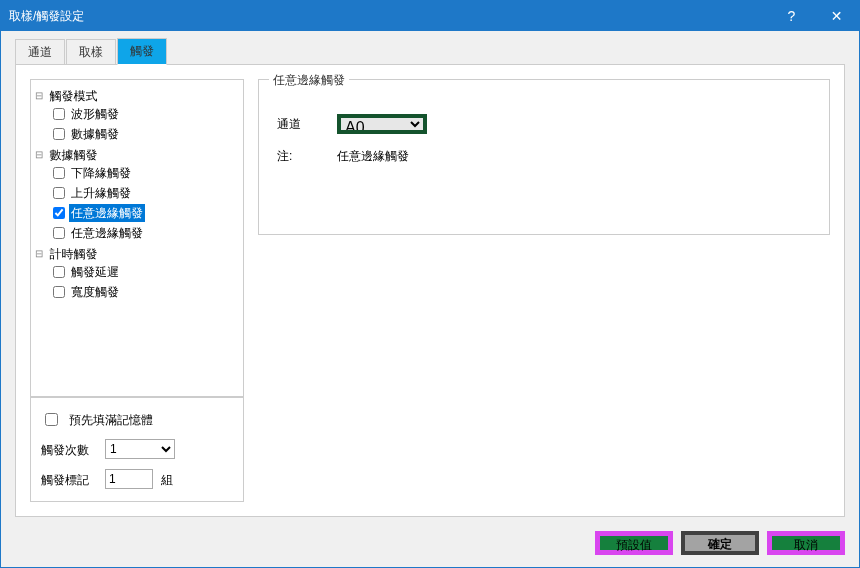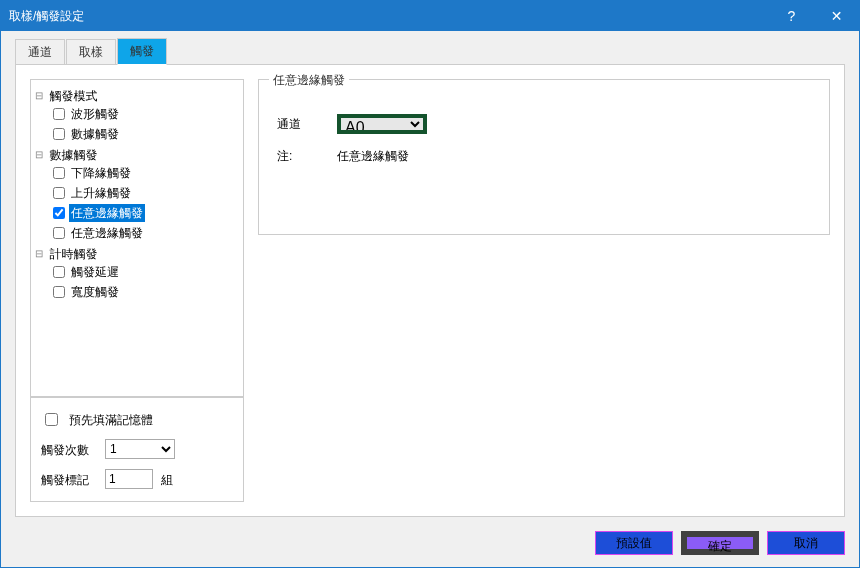--- a/index.html
+++ b/index.html
@@ -34,22 +34,22 @@
   .right-col { flex: 1; display: flex; flex-direction: column; gap: 14px; }
   .groupbox { border: 1px solid #ccc; position: relative; padding: 20px 18px 18px 18px; font-size: 12px; }
   .groupbox .legend { position: absolute; top: -8px; left: 10px; background: #fff; padding: 0 4px; font-size: 12px; color: #333; }
   .gb-top { height: 156px; }
   .gb-top .frow { display: flex; align-items: center; margin-top: 14px; }
   .gb-top .flab { width: 60px; }
   .gb-top select { font-size: 16px; height: 20px; width: 90px; border: 4px solid #14532d; background: #e7e7e7; }
   .gb-bot { flex: 1; position: relative; }
   .diagram { position: absolute; inset: 0; display: flex; align-items: center; justify-content: center; }
   .buttons { display: flex; justify-content: flex-end; gap: 8px; padding: 8px 14px 12px 14px; background: #f0f0f0; }
-  .buttons button { width: 78px; height: 24px; font-size: 12px; border: 1px solid #d946ef; background: #1d4ed8; }
-  .buttons button.default { border: 6px solid #404040; background: #8b5cf6; }
+  .buttons button { width: 78px; height: 24px; font-size: 12px; border: 5px solid #d946ef; background: #15803d; }
+  .buttons button.default { border: 4px solid #404040; background: #a3a3a3; font-weight: bold; }
 </style>
 </head>
 <body>
 
 <div class="window">
 
   <div class="titlebar">
     <div class="title">取樣/觸發設定</div>
     <div class="btn">?</div>
     <div class="btn close">✕</div>

